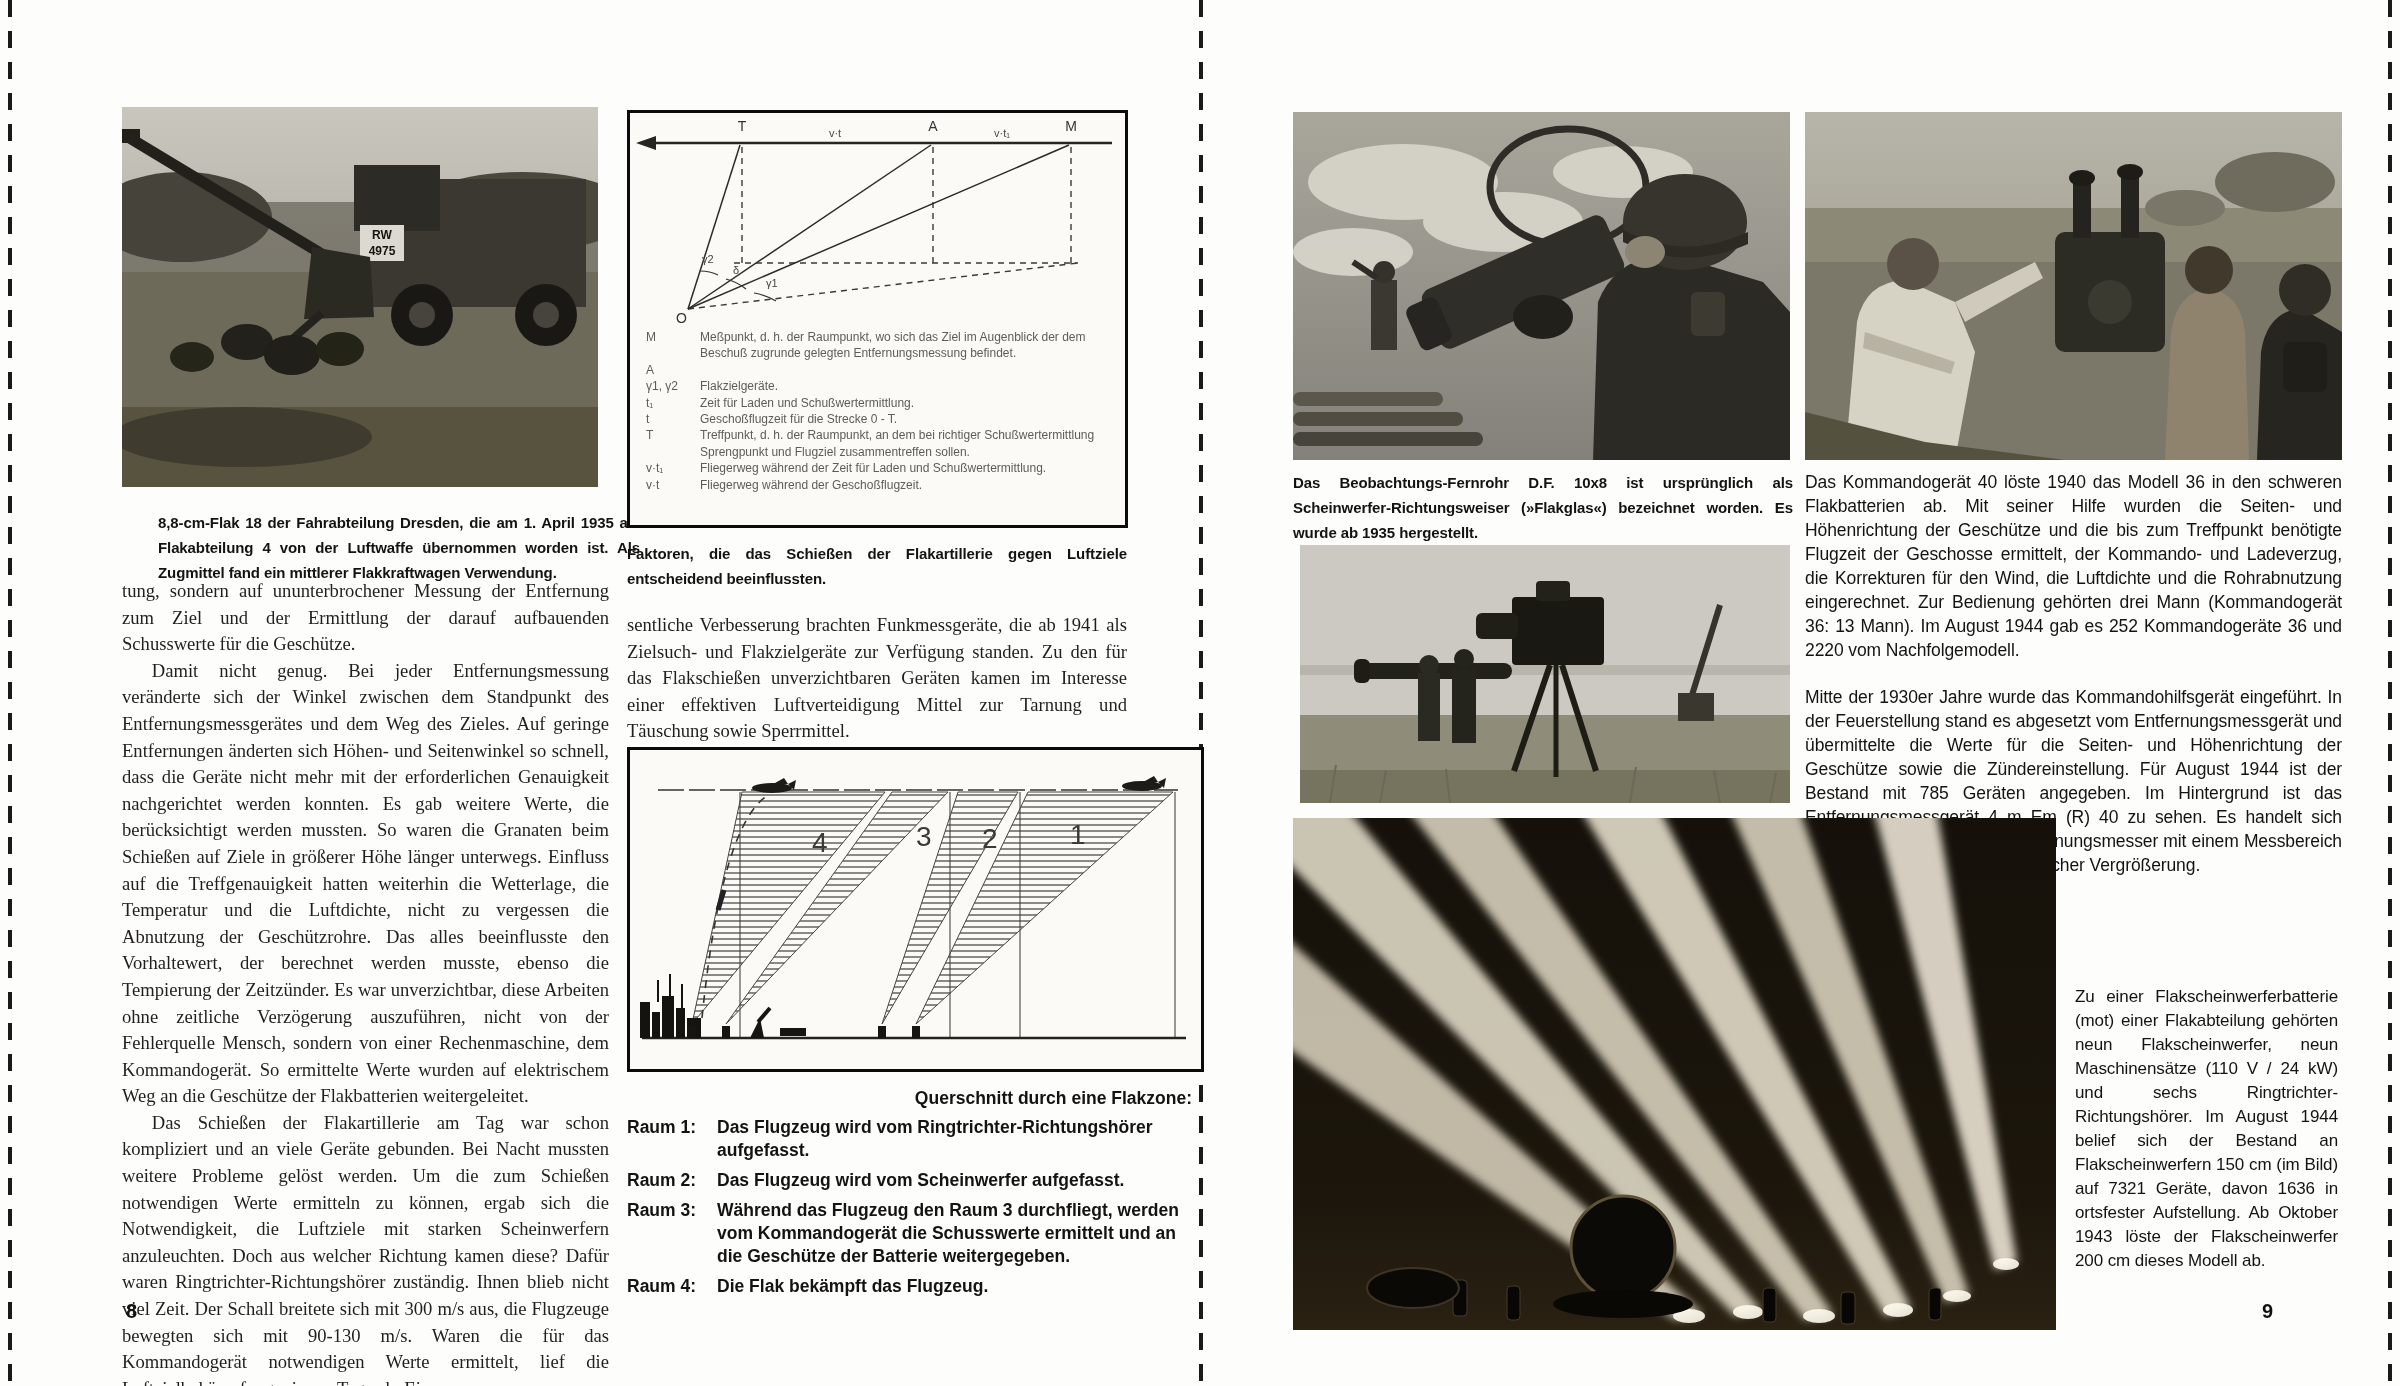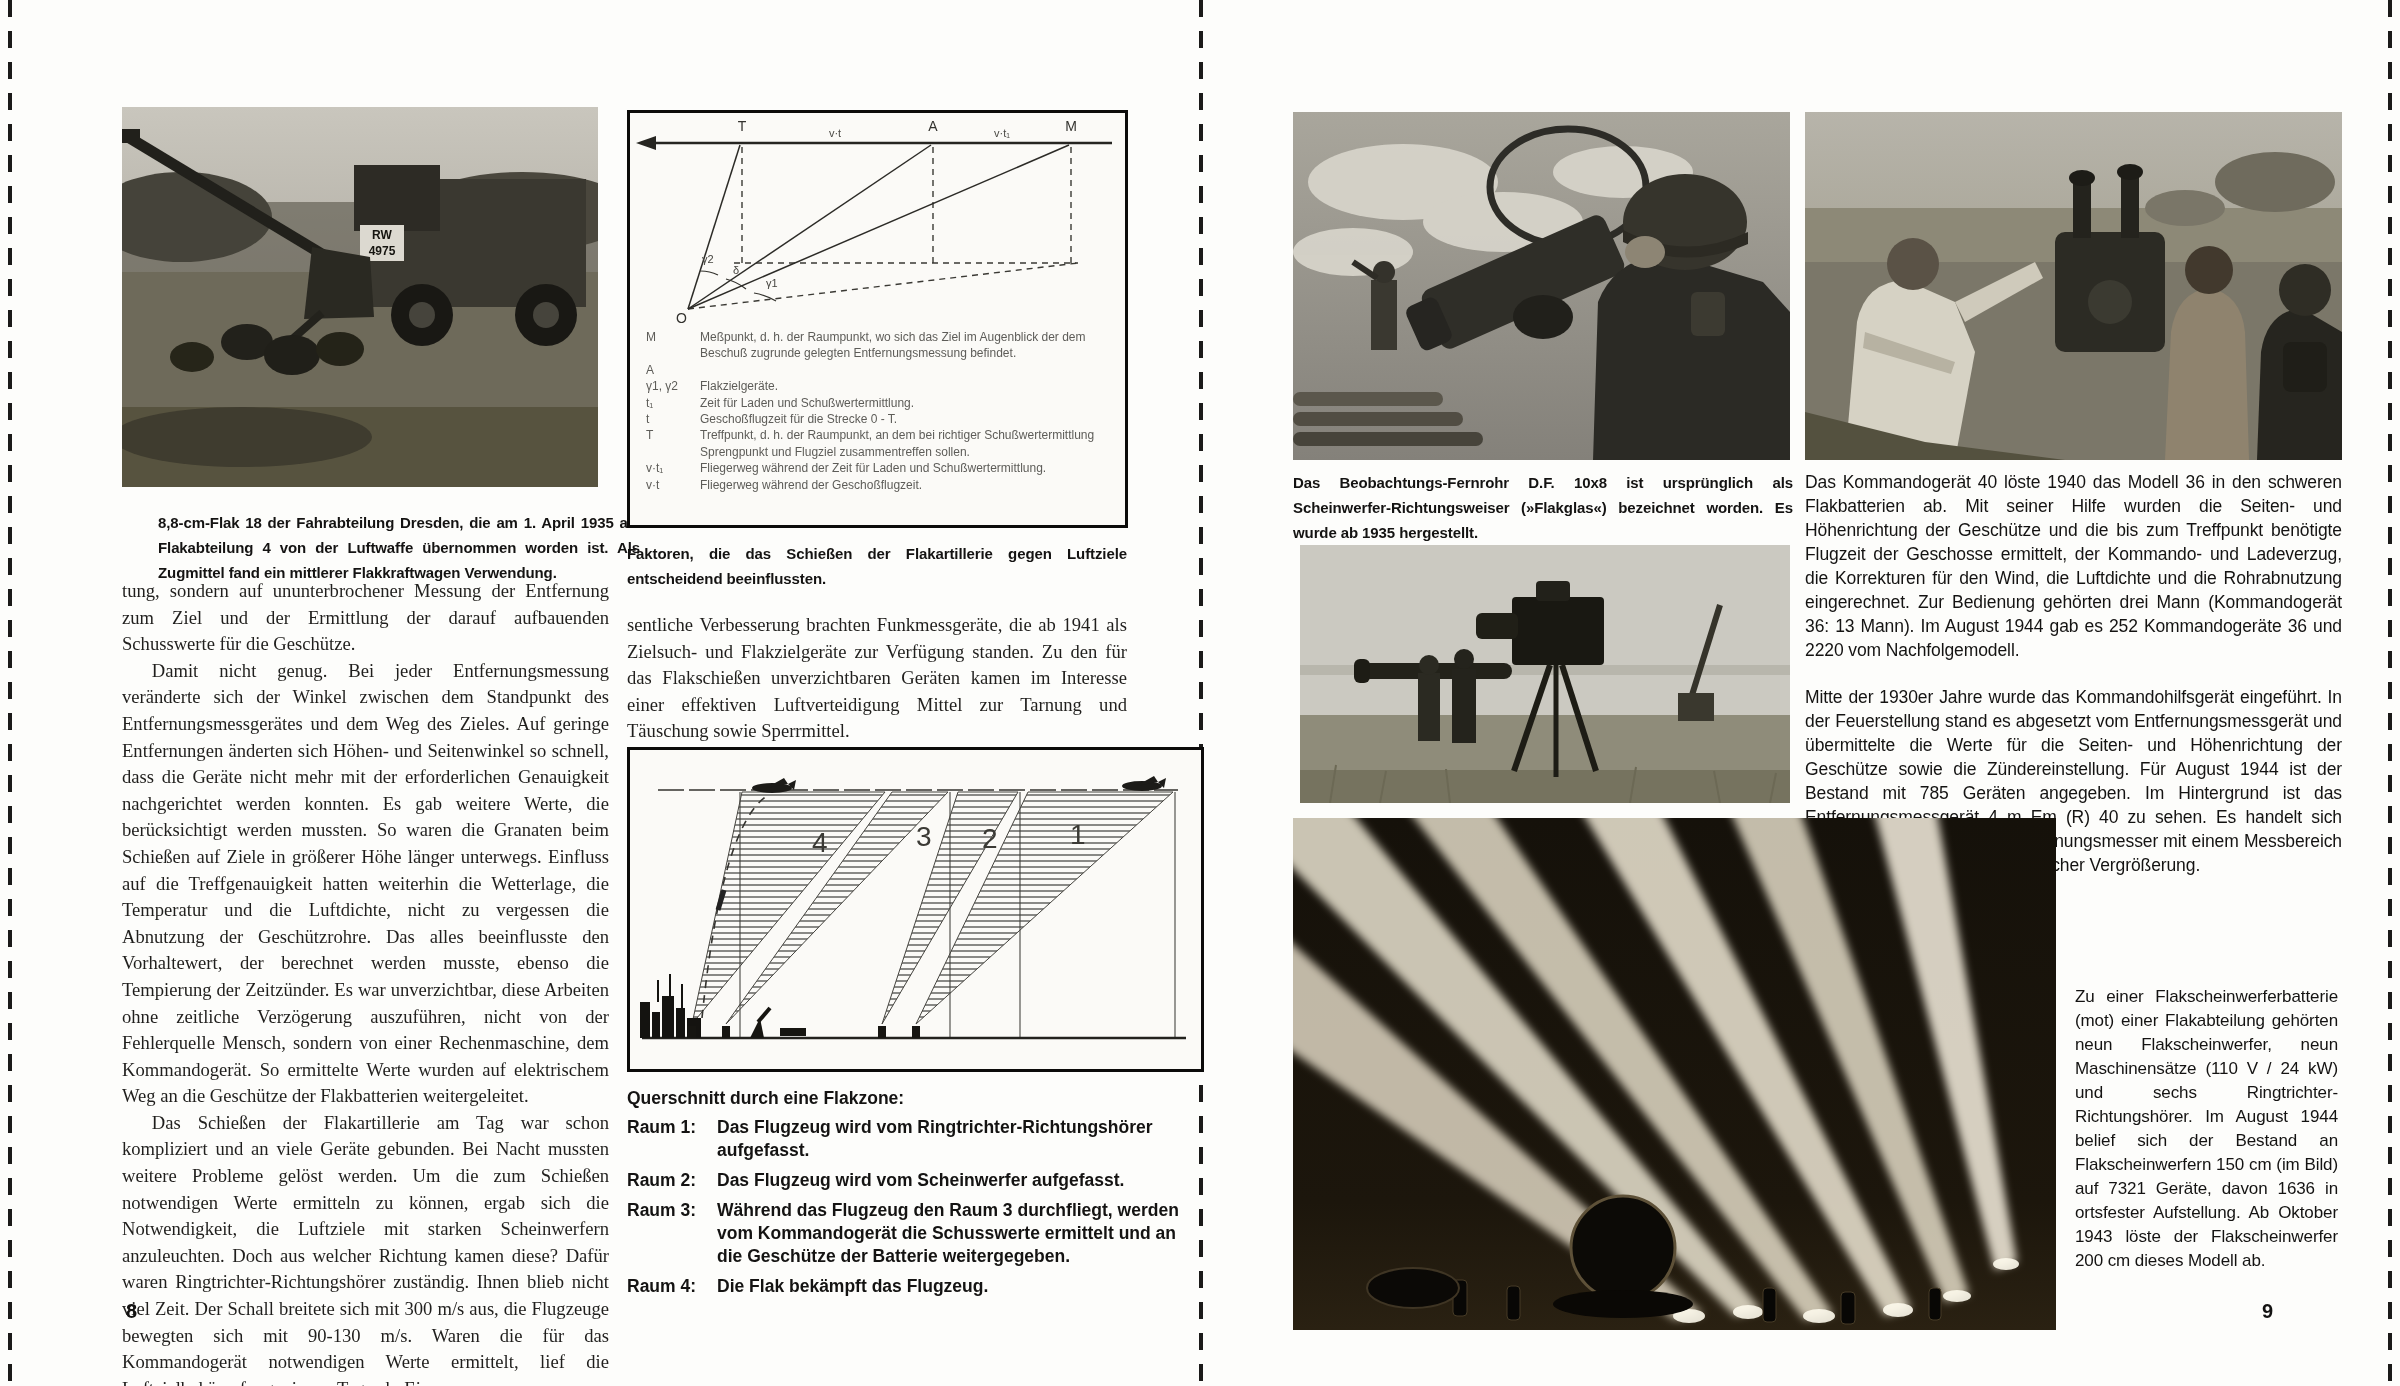--- a/index.html
+++ b/index.html
@@ -11,21 +11,21 @@
   .serif-body{font-family:"Liberation Serif","DejaVu Serif",serif;font-size:18.6px;line-height:26.6px;
               text-align:justify;color:#201f1d;}
   .serif-body p{margin:0;}
   .serif-body p.ind{text-indent:1.6em;}
   .cap{font-weight:700;font-size:15px;line-height:25px;letter-spacing:-0.1px;color:#141312;text-align:justify;}
   .capb{font-weight:400;font-size:17.5px;line-height:24px;letter-spacing:-0.1px;color:#141312;text-align:justify;}
   .dbox{position:absolute;border:3px solid #0c0b0a;background:#fbfaf7;box-sizing:border-box;}
   .legend{padding:4px 12px 0 16px;}
   .lrow{display:grid;grid-template-columns:54px 1fr;font-size:12px;line-height:16.4px;color:#5d5c58;}
   .lsym{font-weight:400;}
-  .raum-title{font-weight:700;font-size:17.5px;line-height:23px;color:#141312;margin:0 0 6px 0;}
+  .raum-title{font-weight:700;font-size:17.5px;line-height:23px;color:#141312;margin:0 0 6px 0;text-align:right;}
   .rrow{display:grid;grid-template-columns:90px 1fr;font-weight:700;font-size:17.5px;line-height:23px;color:#141312;margin-bottom:7px;}
   .pagenum{font-weight:700;font-size:20px;color:#131211;}
   svg{display:block;}
 </style>
 </head>
 <body>
 
 <div class="spread">
 
   <div class="cutmark" style="left:8px;"></div>

